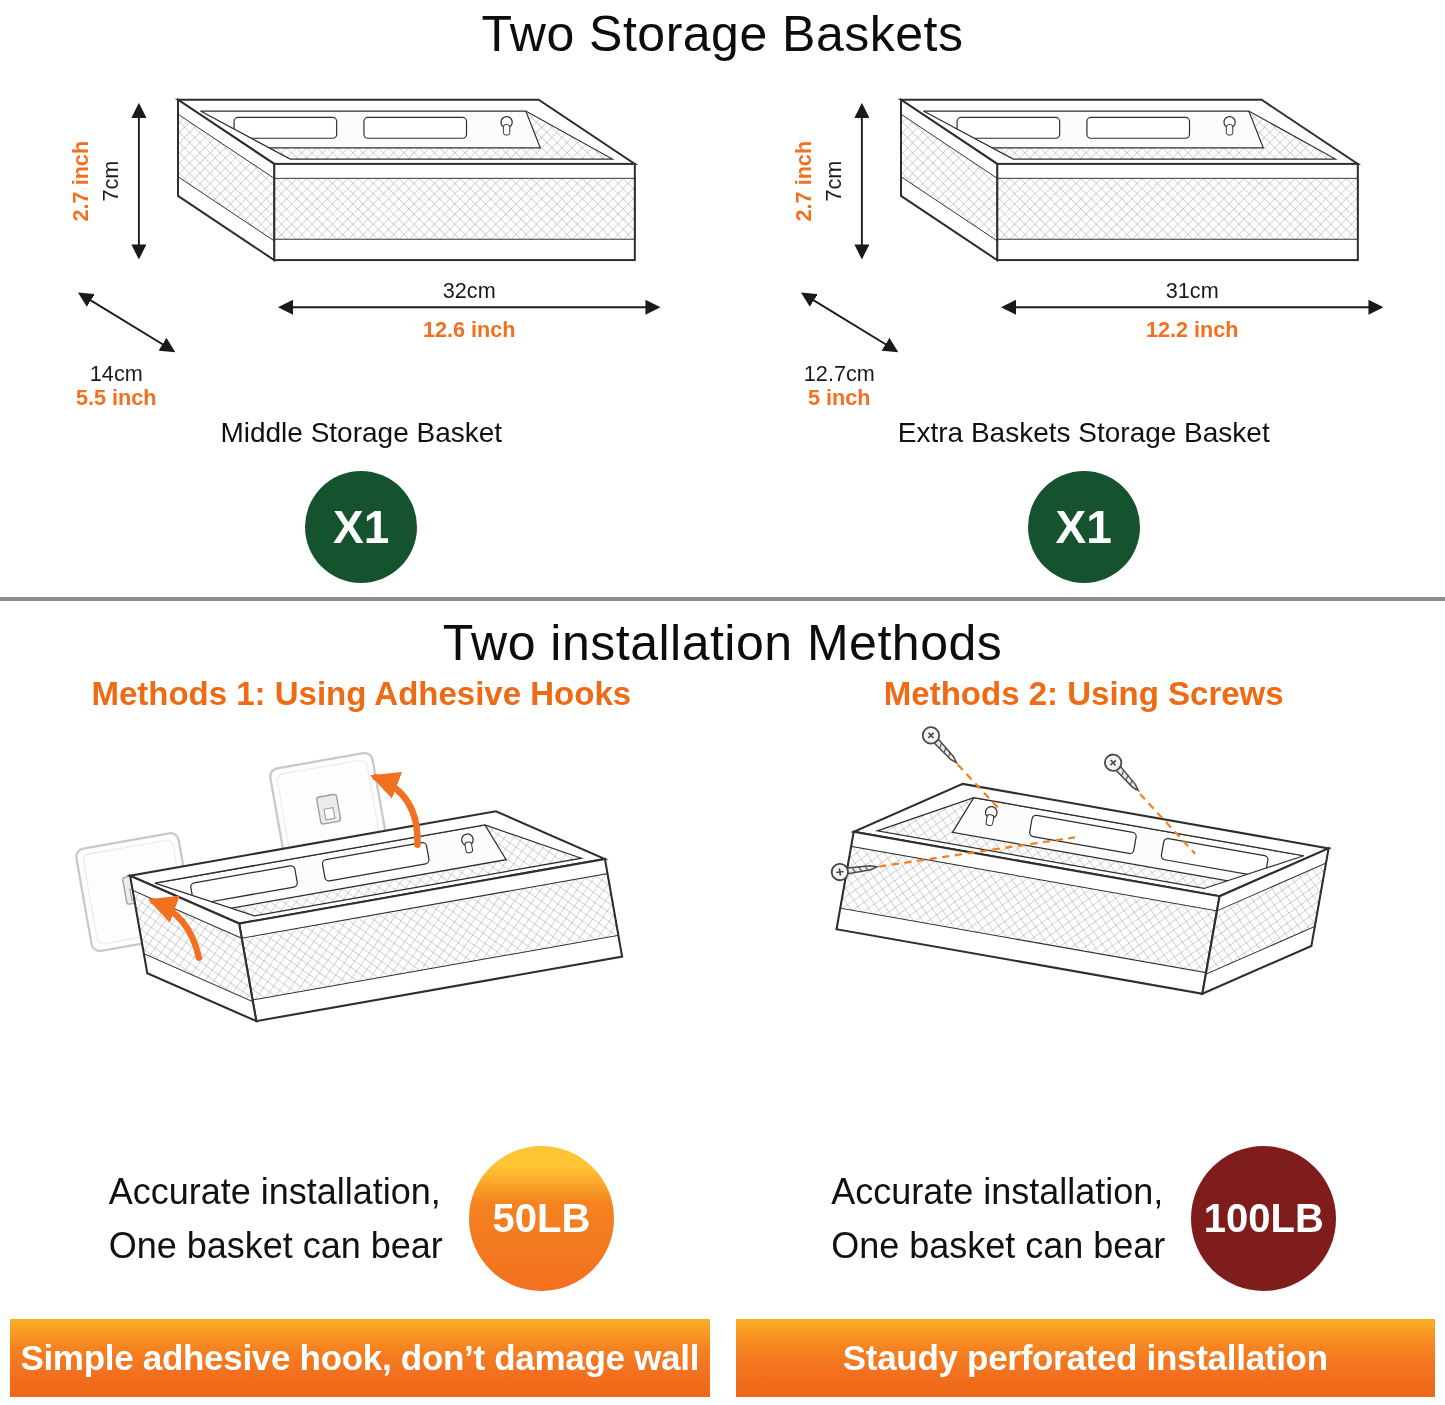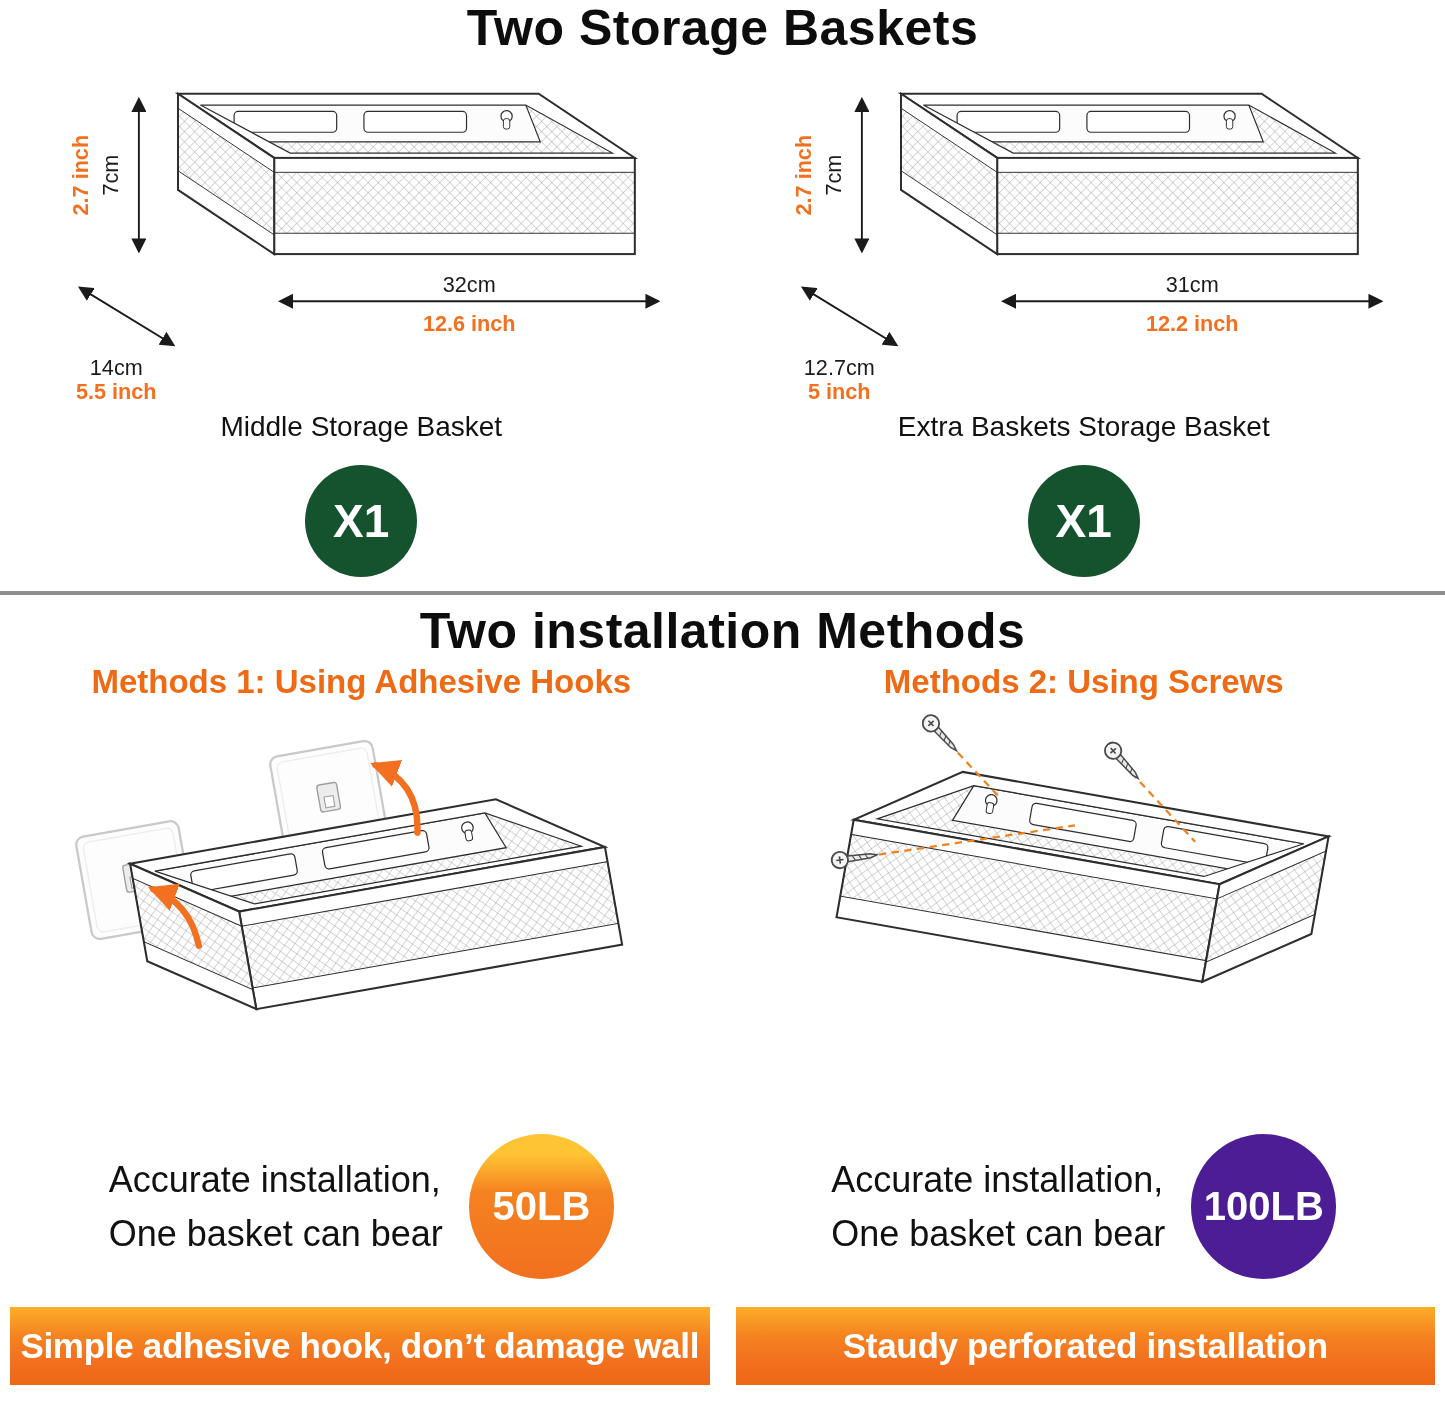--- a/index.html
+++ b/index.html
@@ -1,20 +1,20 @@
 <!DOCTYPE html>
 <html><head>
 <meta charset="utf-8">
 <style>
   * { margin:0; padding:0; box-sizing:border-box; }
   html,body { background:#fff; }
   body { font-family:"Liberation Sans", sans-serif; }
   #page { position:relative; width:1445px; height:1405px; background:#fff; overflow:hidden; }
 
-  .big-title { text-align:center; font-size:50px; font-weight:bold; color:#0d0d0d; line-height:56px; letter-spacing:0.5px; }
+  .big-title { text-align:center; font-size:50px; font-weight:normal; color:#0d0d0d; padding-top:6px; line-height:56px; letter-spacing:0.5px; }
 
   .basket-row { display:flex; margin-top:8px; }
   .basket-block { width:50%; display:flex; flex-direction:column; align-items:center; }
   .basket-svg { width:640px; height:339px; display:block; }
 
   .basket-caption { font-size:28px; color:#111; margin-top:2px; line-height:44px; }
   .qty-circle { width:112px; height:112px; border-radius:50%; background:#14532d; color:#fff;
     font-size:46px; font-weight:bold; display:flex; align-items:center; justify-content:center; margin-top:16px; }
 
   .section-divider { height:4px; background:#8c8c8c; margin-top:14px; }
@@ -22,25 +22,25 @@
   .title2 { margin-top:8px; }
 
   .method-row { display:flex; margin-top:0; }
   .method-col { width:50%; display:flex; flex-direction:column; align-items:center; }
   .method-title { font-size:33px; font-weight:bold; color:#EE6A14; line-height:42px; margin-top:2px; }
   .method-svg { width:620px; height:419px; display:block; margin-top:4px; }
 
   .method-caption { display:flex; align-items:center; justify-content:space-between; gap:26px; margin-top:8px; }
   .cap-lines { font-size:36px; color:#111; }
   .cap-lines div { line-height:54px; }
-  .weight-circle { width:145px; height:145px; border-radius:50%; background:#4c1d95; color:#fff;
+  .weight-circle { width:145px; height:145px; border-radius:50%; background:#7f1d1d; color:#fff;
     font-size:40px; font-weight:bold; display:flex; align-items:center; justify-content:center; }
   .weight-circle.yellow-top { background:linear-gradient(180deg,#FFC433 0%,#FFC433 14%,#F58220 40%,#F2701F 100%); }
 
-  .banner-row { position:absolute; left:10px; right:10px; bottom:20px; display:flex; gap:26px; }
+  .banner-row { position:absolute; left:10px; right:10px; bottom:8px; display:flex; gap:26px; }
   .banner { flex:1; height:78px; display:flex; align-items:center; justify-content:center;
     color:#fff; font-weight:bold; font-size:35px; letter-spacing:-0.3px; white-space:nowrap;
     background:linear-gradient(180deg,#FCAE27 0%,#F58220 38%,#F2701F 70%,#ED6716 100%); }
 
   
   .dim-line { stroke:#1a1a1a; stroke-width:2; marker-start:url(#ahB); marker-end:url(#ahB); }
   .dim-cm { font-size:23px; fill:#1a1a1a; }
   .dim-in { font-size:23px; fill:#F2701F; font-weight:bold; }
   .orange-arrow { fill:none; stroke:#F2701F; stroke-width:7; stroke-linecap:round; marker-end:url(#ahO); }
   .screw-dash { stroke:#F2811F; stroke-width:2.5; stroke-dasharray:8 6; }

